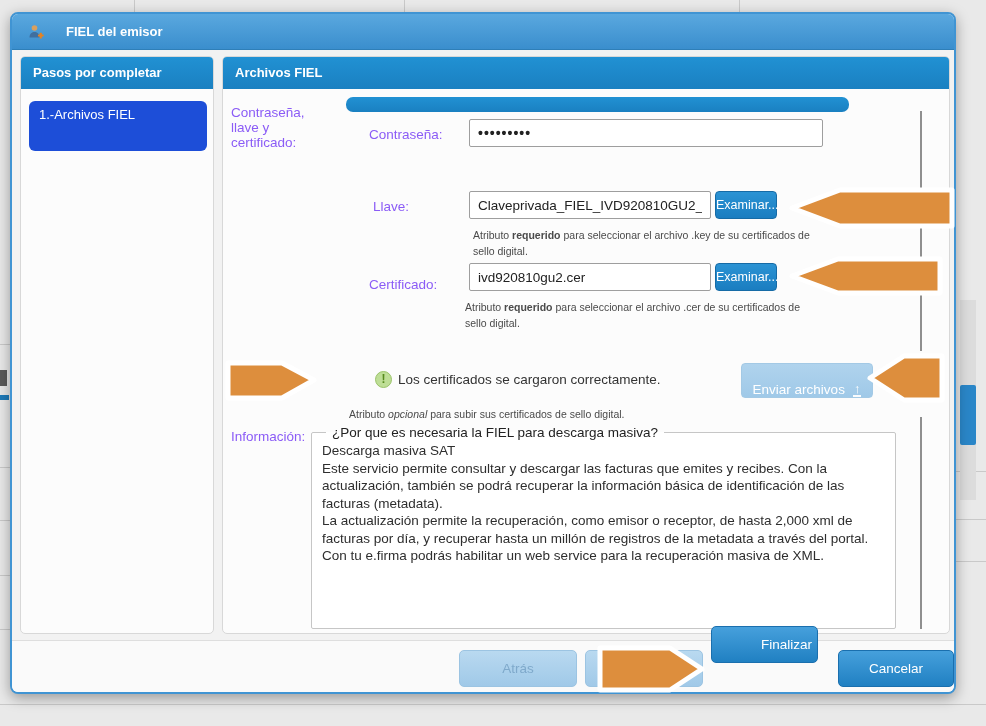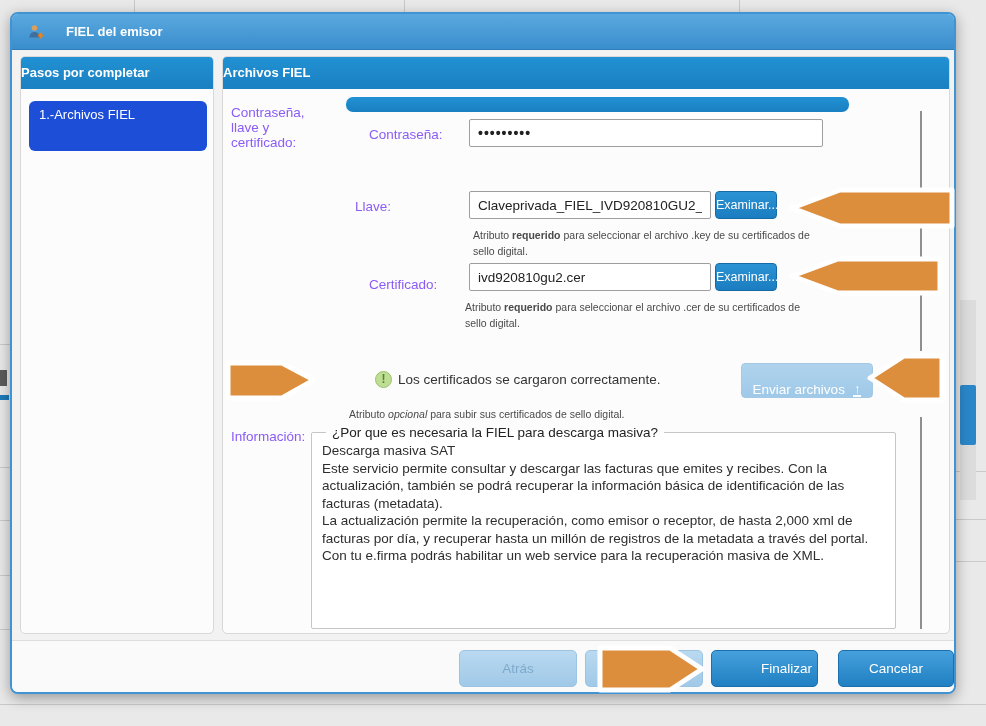--- a/index.html
+++ b/index.html
@@ -32,21 +32,21 @@
   }
   .panel {
     position: absolute; background: #fcfcfc;
     border: 1px solid #d8d8d8; border-radius: 5px;
   }
   .panel-header {
     position: absolute; left: 0; top: 0; right: 0; height: 32px;
     background: linear-gradient(#2191d3, #1a80c1);
     border-radius: 4px 4px 0 0;
     color: #fff; font-size: 13px; font-weight: bold;
-    line-height: 32px; 
+    line-height: 32px; padding-left: 12px;
   }
   .sidebar-item {
     position: absolute; left: 8px; top: 44px; width: 178px; height: 50px;
     background: #1d4ed8; border-radius: 6px; color: #fff;
     font-size: 13px; padding: 6px 10px;
   }
   .label { position: absolute; font-size: 13.5px; color: #8b5cf6; }
   .field-input {
     position: absolute; height: 28px; border: 1px solid #9e9e9e;
     background: #fff; padding: 0 8px; font-size: 13.5px; color: #222;
@@ -158,21 +158,21 @@
     <div class="panel" style="left:210px;top:42px;width:728px;height:578px;">
       <div class="panel-header">Archivos FIEL</div>
 
       <div class="label" style="left:8px;top:48px;width:102px;">Contraseña, llave y certificado:</div>
 
       <div class="blue-strip" style="left:123px;top:40px;width:503px;"></div>
 
       <div class="label" style="left:146px;top:70px;">Contraseña:</div>
       <input class="field-input pw" style="left: 246px; top: 62px; width: 354px;" value="•••••••••">
 
-      <div class="label" style="left:132px;top:142px;text-align:right;">Llave:</div>
+      <div class="label" style="left:150px;top:142px;text-align:right;">Llave:</div>
       <input class="field-input" style="left: 246px; top: 134px; width: 242px;" value="Claveprivada_FIEL_IVD920810GU2_2023">
       <div class="btn-browse" style="left:492px;top:134px;">Examinar...</div>
       <div class="help" style="left:250px;top:170px;width:340px;">
         <span>Atributo </span><b>requerido</b><span> para seleccionar el archivo .key de su certificados de sello digital.</span>
       </div>
 
       <div class="label" style="left:146px;top:220px;">Certificado:</div>
       <input class="field-input" style="left: 246px; top: 206px; width: 242px;" value="ivd920810gu2.cer">
       <div class="btn-browse" style="left:492px;top:206px;">Examinar...</div>
       <div class="help" style="left:242px;top:242px;width:340px;">
@@ -199,21 +199,21 @@
       </fieldset>
 
       <div class="scroll-line" style="left:697px;top:54px;height:240px;"></div>
       <div class="scroll-line" style="left:697px;top:360px;height:212px;"></div>
     </div>
 
     <div class="footer-divider"></div>
     <div class="footer-bg"></div>
     <div class="btn btn-disabled" style="left:447px;top:636px;width:118px;">Atrás</div>
     <div class="btn btn-disabled" style="left:573px;top:636px;width:118px;"></div>
-    <div class="btn btn-active" style="left:699px;top:636px;width:107px;padding-left:44px;">Finalizar</div>
+    <div class="btn btn-active" style="left:699px;top:612px;width:107px;padding-left:44px;">Finalizar</div>
     <div class="btn btn-active" style="left:826px;top:636px;width:116px;">Cancelar</div>
   </div>
 
   <svg class="arrow" style="left:788px;top:186px;" width="168" height="44" viewBox="0 0 168 44">
     <polygon points="4,22 52,4 164,4 164,40 52,40" fill="#dd8e3d" stroke="#ffffff" stroke-width="5" stroke-linejoin="round"></polygon>
   </svg>
   <svg class="arrow" style="left:788px;top:255px;" width="156" height="42" viewBox="0 0 156 42">
     <polygon points="4,21 50,4 152,4 152,38 50,38" fill="#dd8e3d" stroke="#ffffff" stroke-width="5" stroke-linejoin="round"></polygon>
   </svg>
   <svg class="arrow" style="left:224px;top:359px;" width="94" height="43" viewBox="0 0 94 43">

